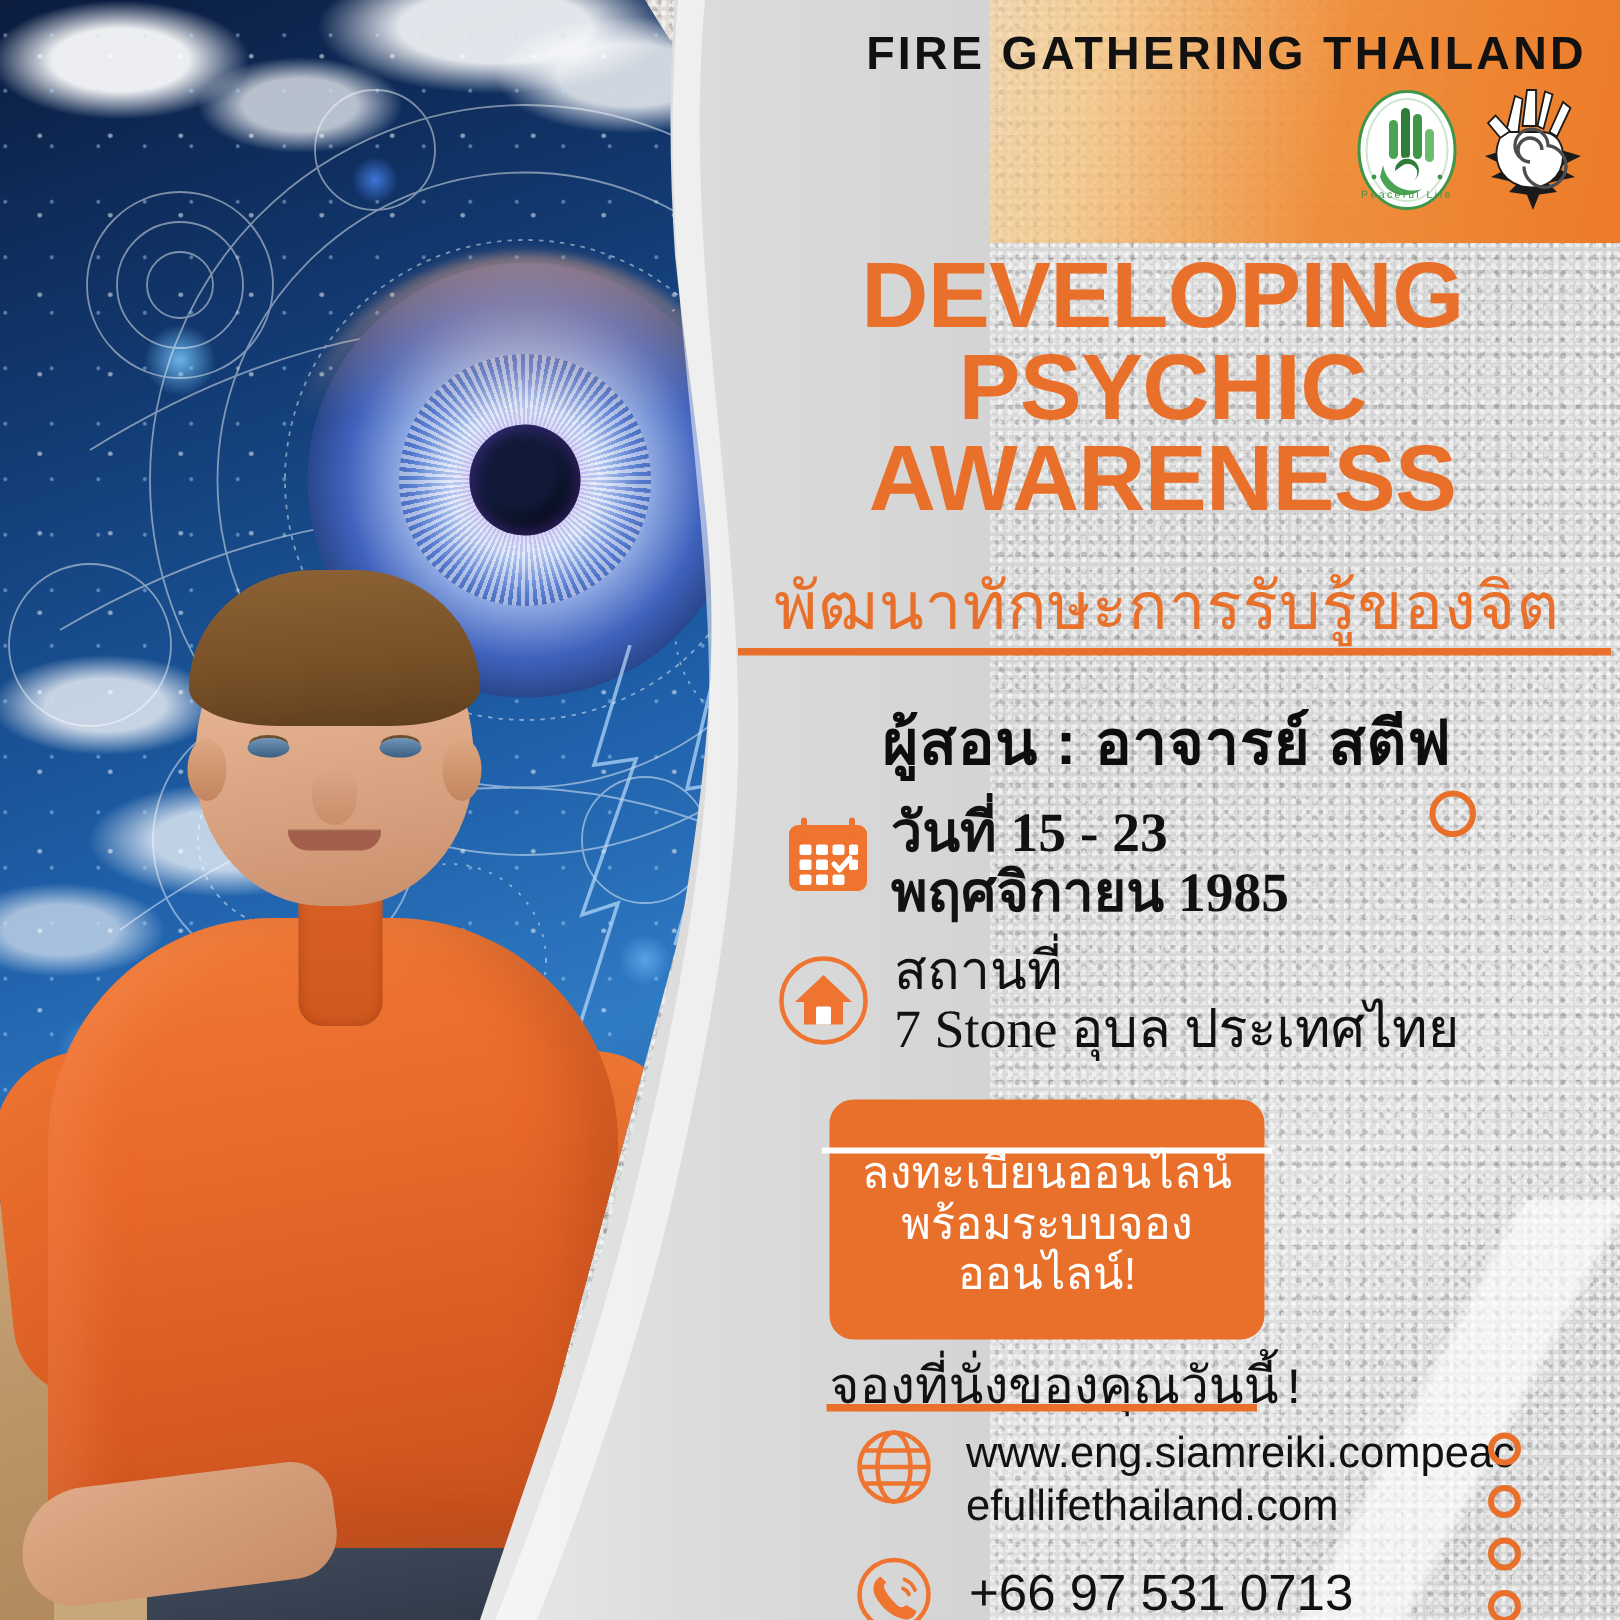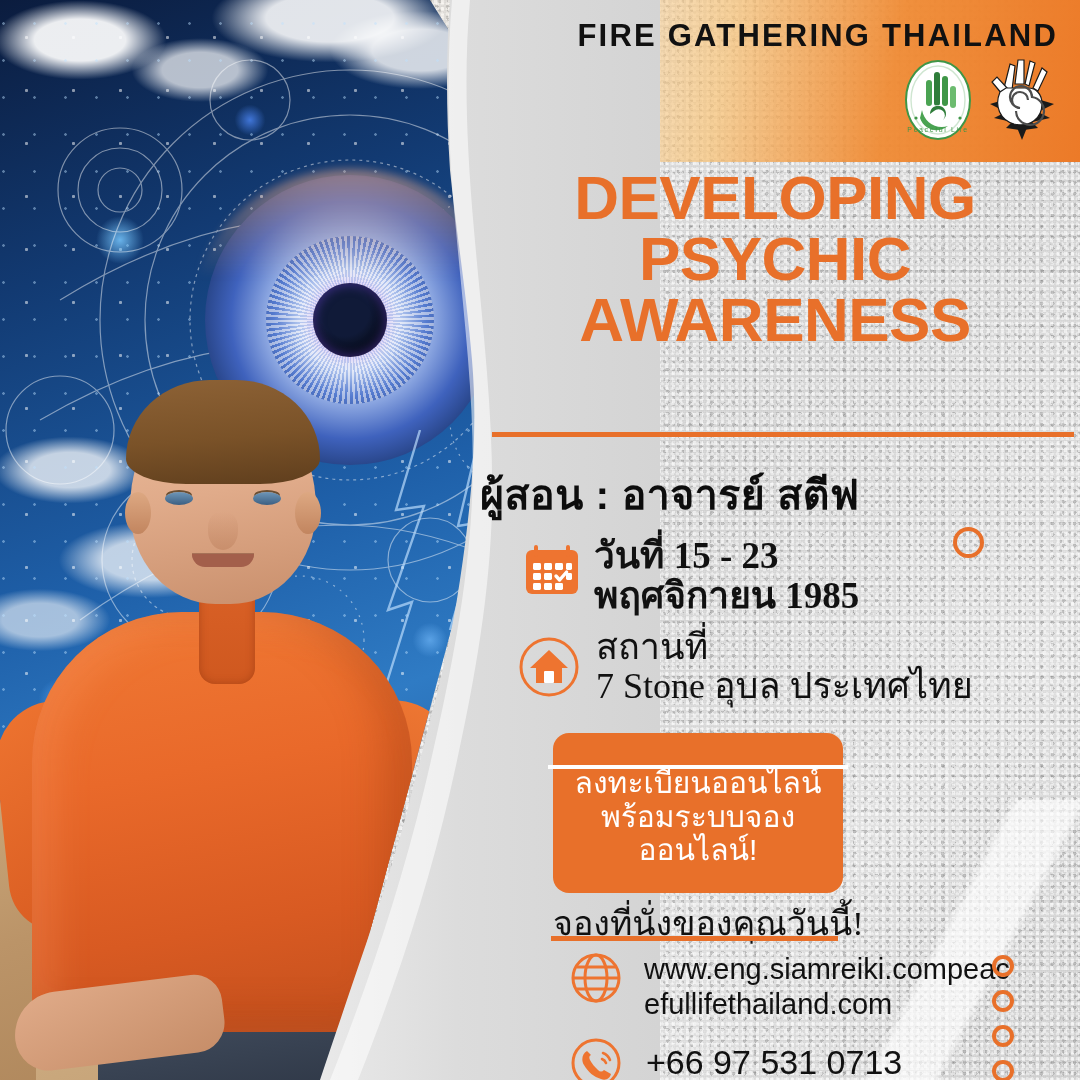--- a/index.html
+++ b/index.html
@@ -260,21 +260,21 @@
     letter-spacing:.5px;
     line-height:1;
   }
   .thai-sub-rule {
     position:absolute; top:432px; left:492px; width:582px; height:5px;
     background:#e8702a;
   }
 
   .instructor {
     position:absolute; top:462px; left:480px; width:596px;
-    text-align:left;
+    text-align:center;
     color:#0d0d0d;
     font-weight:bold;
     font-size:41px;
     font-family:"Liberation Sans", sans-serif;
     letter-spacing:.5px;
   }
 
   .ring-deco {
     position:absolute; left:953px; top:527px;
     width:31px; height:31px; border-radius:50%;
@@ -305,21 +305,21 @@
     padding-top:33px;
   }
   .cta-rule {
     position:absolute; left:548px; top:765px; width:300px; height:4px;
     background:#ffffff;
   }
   .cta-btn .cl { display:block; }
 
   .book-now {
     position:absolute; left:553px; top:896px;
-    font-family:Liberation Serif, serif;
+    font-family:Liberation Mono, monospace;
     font-size:34px; color:#111;
   }
   .book-now-rule {
     position:absolute; left:551px; top:936px; width:287px; height:5px;
     background:#e8702a;
   }
 
   .contact { position:absolute; left:570px; top:952px; }
   .contact-row { display:flex; align-items:flex-start; margin-bottom:14px; }
   .contact-text {
@@ -482,20 +482,21 @@
         <path d="M44 42 a8 8 0 1 0 -8 8 a11 11 0 1 1 12 -11 a14 14 0 1 1 -16 14"></path>
       </g>
     </svg>
   </div>
 
   <div class="main-title">
     <span class="ln">DEVELOPING</span>
     <span class="ln">PSYCHIC</span>
     <span class="ln">AWARENESS</span>
   </div>
+  <div class="thai-sub">พัฒนาทักษะการรับรู้ของจิต</div>
   <div class="thai-sub-rule"></div>
 
   <div class="instructor">ผู้สอน : อาจารย์ สตีฟ</div>
   <div class="ring-deco"></div>
 
   <div class="info-row date-row">
     <svg width="58" height="58" viewBox="0 0 58 58">
       <rect x="3" y="10" width="52" height="44" rx="6" fill="#ee7430"></rect>
       <rect x="9" y="21" width="40" height="27" fill="#ffffff" opacity="0.0"></rect>
       <path d="M13 7 v8 M45 7 v8" stroke="#ee7430" stroke-width="4" stroke-linecap="round" fill="none"></path>

